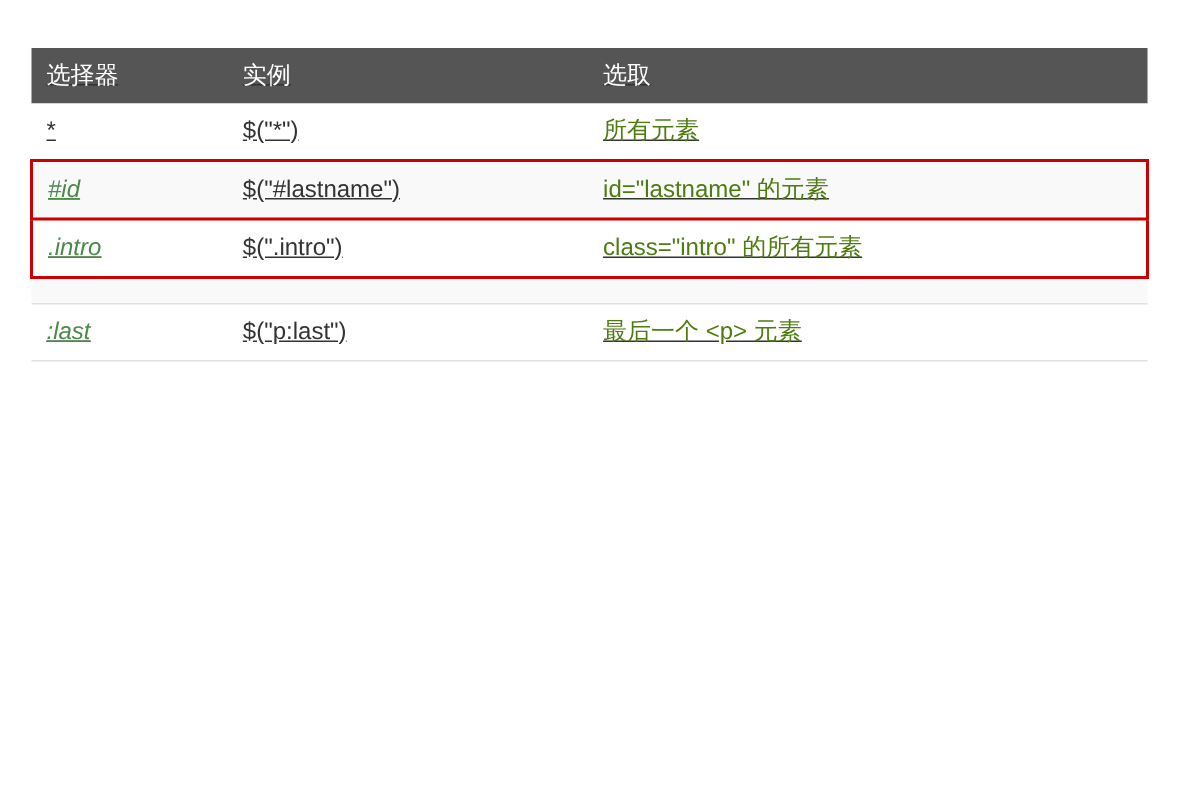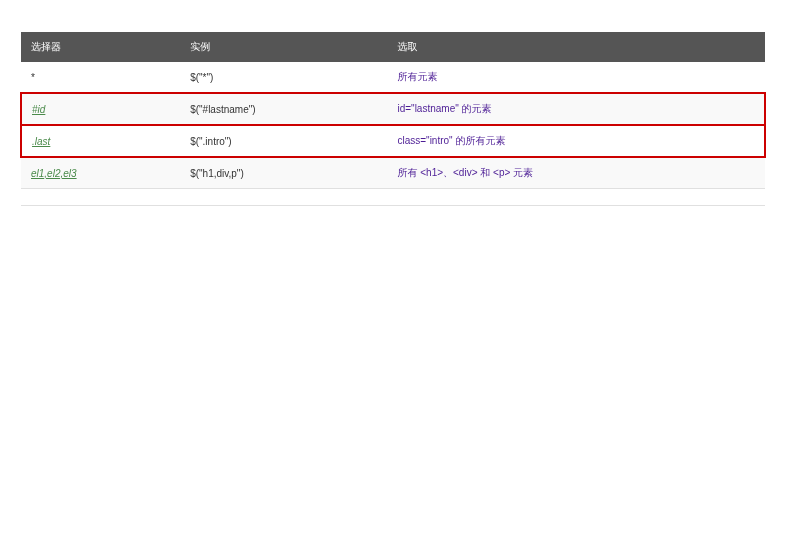--- a/index.html
+++ b/index.html
@@ -21,21 +21,22 @@
       font-size: 14px;
       color: #333;
     }
     .intro-text a {
       color: #4a8a4a;
       text-decoration: none;
     }
     table {
       width: 100%;
       border-collapse: collapse;
-      font-size: 10px;
+      font-size: 16px;
+      text-decoration: underline;
     }
     thead tr {
       background-color: #555;
       color: #fff;
     }
     thead th {
       padding: 8px 10px;
       text-align: left;
       font-weight: normal;
     }
@@ -54,21 +55,21 @@
     }
     .selector-cell a {
       color: #4a8a4a;
       text-decoration: underline;
       font-style: italic;
     }
     .example-cell {
       color: #333;
     }
     .select-cell {
-      color: #4c1d95;
+      color: #4d7c0f;
     }
     
     .red-border-row td {
       border-top: 2px solid #cc0000 !important;
       border-bottom: 2px solid #cc0000 !important;
       margin-top: 33px;
     }
     .red-border-row td:first-child {
       border-left: 2px solid #cc0000 !important;
     }
@@ -98,26 +99,26 @@
         <td class="selector-cell">*</td>
         <td class="example-cell">$("*")</td>
         <td class="select-cell">所有元素</td>
       </tr>
       <tr class="red-border-row">
         <td class="selector-cell"><a href="#">#id</a></td>
         <td class="example-cell">$("#lastname")</td>
         <td class="select-cell">id="lastname" 的元素</td>
       </tr>
       <tr class="red-border-row">
-        <td class="selector-cell"><a href="#">.last</a></td>
+        <td class="selector-cell"><a href="#">.intro</a></td>
         <td class="example-cell">$(".intro")</td>
         <td class="select-cell">class="intro" 的所有元素</td>
       </tr>
-      <tr>
-        <td class="selector-cell"><a href="#">el1,el2,el3</a></td>
-        <td class="example-cell">$("h1,div,p")</td>
-        <td class="select-cell">所有 &lt;h1&gt;、&lt;div&gt; 和 &lt;p&gt; 元素</td>
-      </tr>
       <tr style="height: 10px;">
         <td colspan="3"></td>
+      </tr>
+      <tr>
+        <td class="selector-cell"><a href="#">:last</a></td>
+        <td class="example-cell">$("p:last")</td>
+        <td class="select-cell">最后一个 &lt;p&gt; 元素</td>
       </tr>
     </tbody>
 </table>
 
 </body></html>

